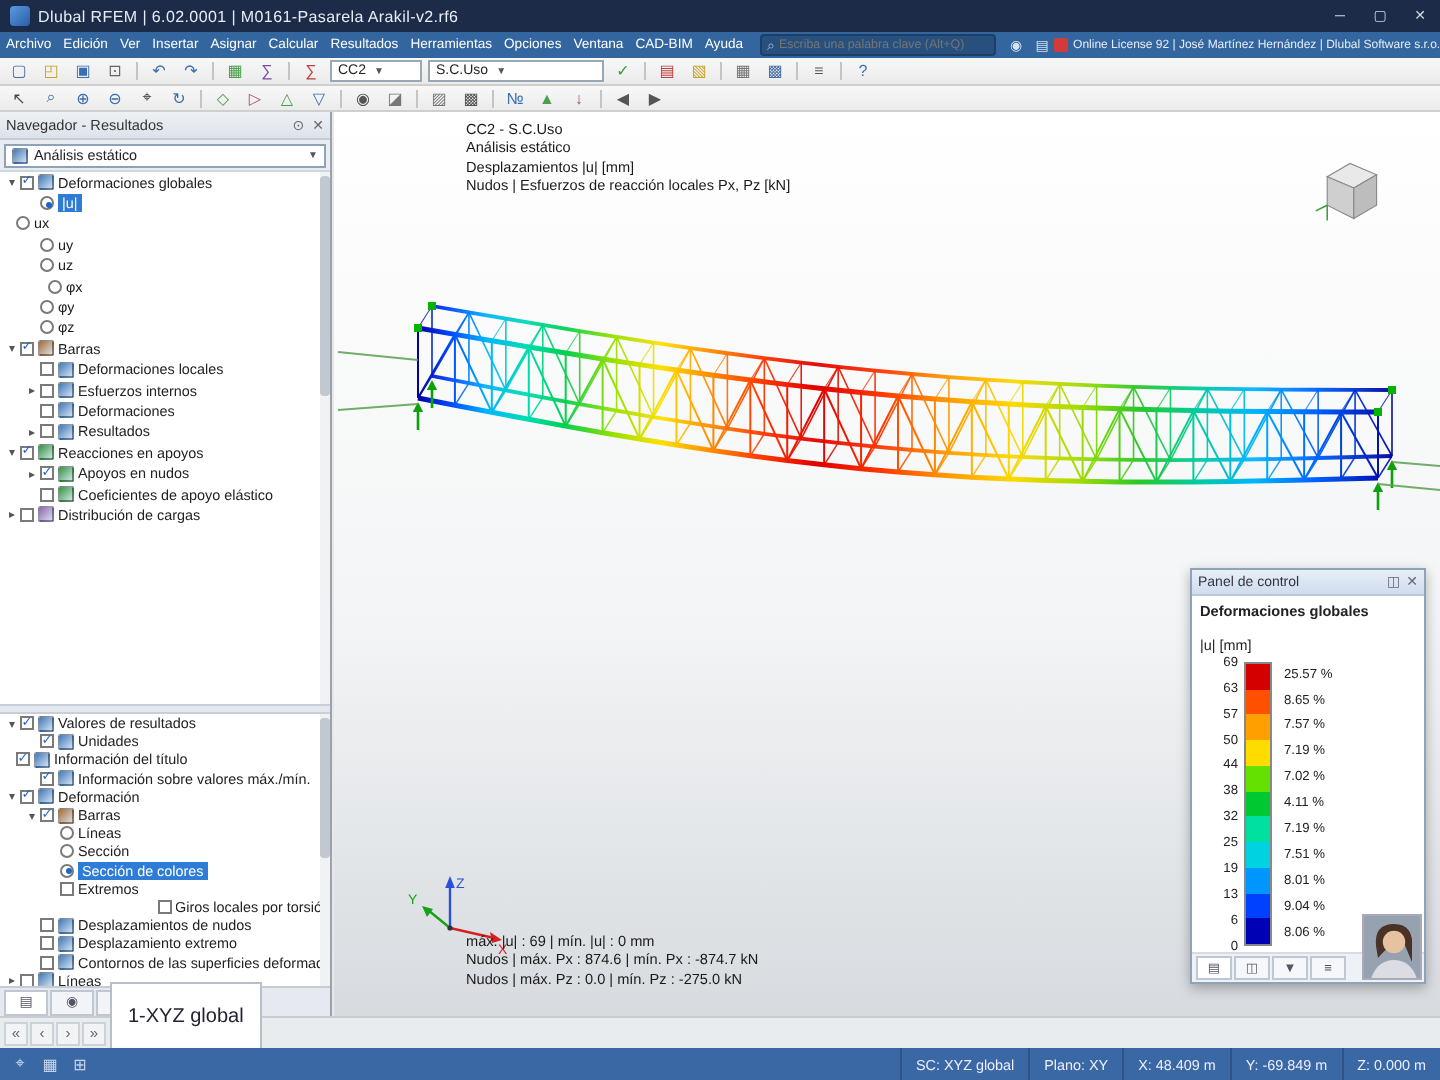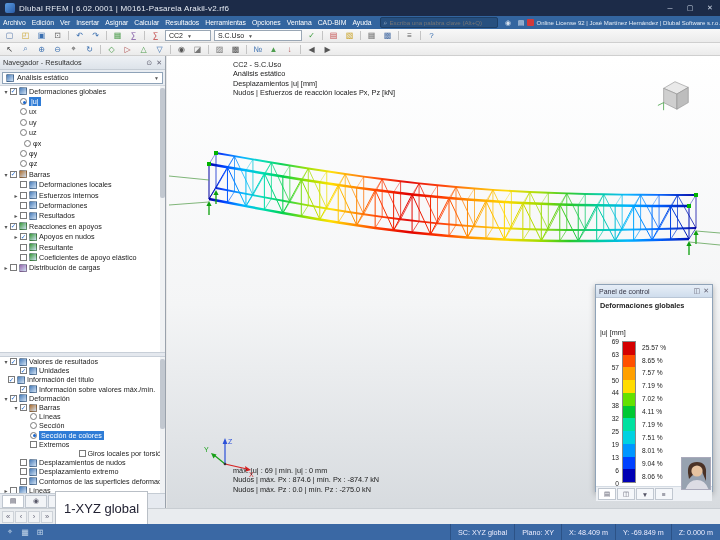--- a/index.html
+++ b/index.html
@@ -65,35 +65,35 @@
 .vp-text{position:absolute;font-size:7.3px;line-height:9.4px;color:#1a1a1a}
 .vp-header{left:66px;top:4px}
 .vp-footer{left:66px;bottom:14px}
 .navcube{position:absolute;right:26px;top:20px;width:38px;height:38px}
 
 .cpanel{position:absolute;right:7px;top:228px;width:118px;height:208px;background:#fff;border:1px solid #8fa3b8;box-shadow:0 2px 6px rgba(0,0,0,.3);display:flex;flex-direction:column}
 .cpanel-header{height:13px;background:linear-gradient(#e7eef7,#cfdded);display:flex;align-items:center;padding:0 3px;font-size:7px;color:#334;border-bottom:1px solid #b9c6d6;flex:none}
 .cpanel-header .hicons{margin-left:auto;display:flex;gap:3px;color:#667}
 .cpanel-body{flex:1;padding:3px 4px;position:relative}
 .cp-title{font-weight:bold;font-size:7.3px}
-.cp-unit{font-size:7.2px;margin-top:18px}
+.cp-unit{font-size:7.2px;margin-top:8px}
 .scale{position:relative;height:142px;margin-top:4px}
 .scale-col{position:absolute;left:22px;top:0;width:14px;height:100%;border:1px solid #888;display:flex;flex-direction:column}
 .scale-band{flex:1}
 .scale-num{position:absolute;left:0;width:19px;text-align:right;font-size:6.6px;color:#222}
 .scale-pct{position:absolute;left:42px;font-size:6.6px;color:#222}
 .cpanel-tabs{height:15px;display:flex;align-items:center;padding:0 2px;gap:1px;border-top:1px solid #d5dce4;background:#eef1f5;flex:none}
 .cp-tab{width:18px;height:12px;border:1px solid #c0c7d0;background:#f5f7fa;font-size:6.5px;display:flex;align-items:center;justify-content:center;color:#556}
 .cp-tab.active{background:#fff}
 .avatar{position:absolute;right:1px;bottom:1px;width:30px;height:33px;border:1px solid #aab;overflow:hidden;background:#8f9aa8}
 
 .tabstrip{position:absolute;left:0;right:0;top:508px;height:16px;background:#e9ecef;border-top:1px solid #c8cdd2;display:flex;align-items:flex-end}
 .ts-nav{display:flex;align-items:center;height:100%;padding:0 2px;gap:1px}
 .ts-btn{width:12px;height:12px;display:flex;align-items:center;justify-content:center;font-size:7.5px;color:#667;background:#f1f3f5;border:1px solid #cdd2d8}
-.ts-tab{height:24px;background:#fff;border:1px solid #b9bfc6;border-bottom:none;display:flex;align-items:center;padding:16px 8px;font-size:13px;color:#223}
+.ts-tab{height:24px;background:#fff;border:1px solid #b9bfc6;border-bottom:none;display:flex;align-items:center;padding:16px 8px;font-size:10px;color:#223}
 .statusbar{position:absolute;left:0;right:0;top:524px;height:16px;background:#3a68a4;color:#eef;display:flex;align-items:center;font-size:7.2px}
 #sb-icons{display:flex;gap:1px;padding-left:3px}
 .sb-icon{width:14px;height:12px;display:flex;align-items:center;justify-content:center;font-size:8px;color:#cfe0f0;opacity:.9}
 .sb-spacer{flex:1}
 .sb-field{padding:0 7px;border-left:1px solid #2c5286;height:100%;display:flex;align-items:center;white-space:nowrap}
 </style>
 </head>
 <body>
 
 <div id="app">
@@ -229,21 +229,21 @@
             <span class="exp">▾</span>
             <span class="cb">✓</span>
             <span class="ticon" style="background: linear-gradient(135deg, rgb(74, 126, 187), rgb(207, 224, 242)); border: 1px solid rgba(0, 0, 0, 0.25);"></span>
             <span class="tlabel">Deformaciones globales</span>
           </div>
           <div class="trow sel" style="padding-left: 12px;">
             <span class="exp"></span>
             <span class="radio on"></span>
             <span class="tlabel">|u|</span>
           </div>
-          <div class="trow" style="padding-left: 12px;">
+          <div class="trow" style="">
             <span class="exp"></span>
             <span class="radio"></span>
             <span class="tlabel">ux</span>
           </div>
           <div class="trow" style="padding-left: 12px;">
             <span class="exp"></span>
             <span class="radio"></span>
             <span class="tlabel">uy</span>
           </div>
           <div class="trow" style="padding-left: 12px;">
@@ -300,26 +300,20 @@
             <span class="exp">▾</span>
             <span class="cb">✓</span>
             <span class="ticon" style="background: linear-gradient(135deg, rgb(58, 154, 58), rgb(207, 224, 242)); border: 1px solid rgba(0, 0, 0, 0.25);"></span>
             <span class="tlabel">Reacciones en apoyos</span>
           </div>
           <div class="trow" style="padding-left: 12px;">
             <span class="exp">▸</span>
             <span class="cb">✓</span>
             <span class="ticon" style="background: linear-gradient(135deg, rgb(58, 154, 58), rgb(207, 224, 242)); border: 1px solid rgba(0, 0, 0, 0.25);"></span>
             <span class="tlabel">Apoyos en nudos</span>
-          </div>
-          <div class="trow" style="padding-left: 12px;">
-            <span class="exp"></span>
-            <span class="cb"></span>
-            <span class="ticon" style="background: linear-gradient(135deg, rgb(58, 154, 58), rgb(207, 224, 242)); border: 1px solid rgba(0, 0, 0, 0.25);"></span>
-            <span class="tlabel">Resultante</span>
           </div>
           <div class="trow" style="padding-left: 12px;">
             <span class="exp"></span>
             <span class="cb"></span>
             <span class="ticon" style="background: linear-gradient(135deg, rgb(58, 154, 58), rgb(207, 224, 242)); border: 1px solid rgba(0, 0, 0, 0.25);"></span>
             <span class="tlabel">Coeficientes de apoyo elástico</span>
           </div>
           <div class="trow" style="padding-left: 2px;">
             <span class="exp">▸</span>
             <span class="cb"></span>

